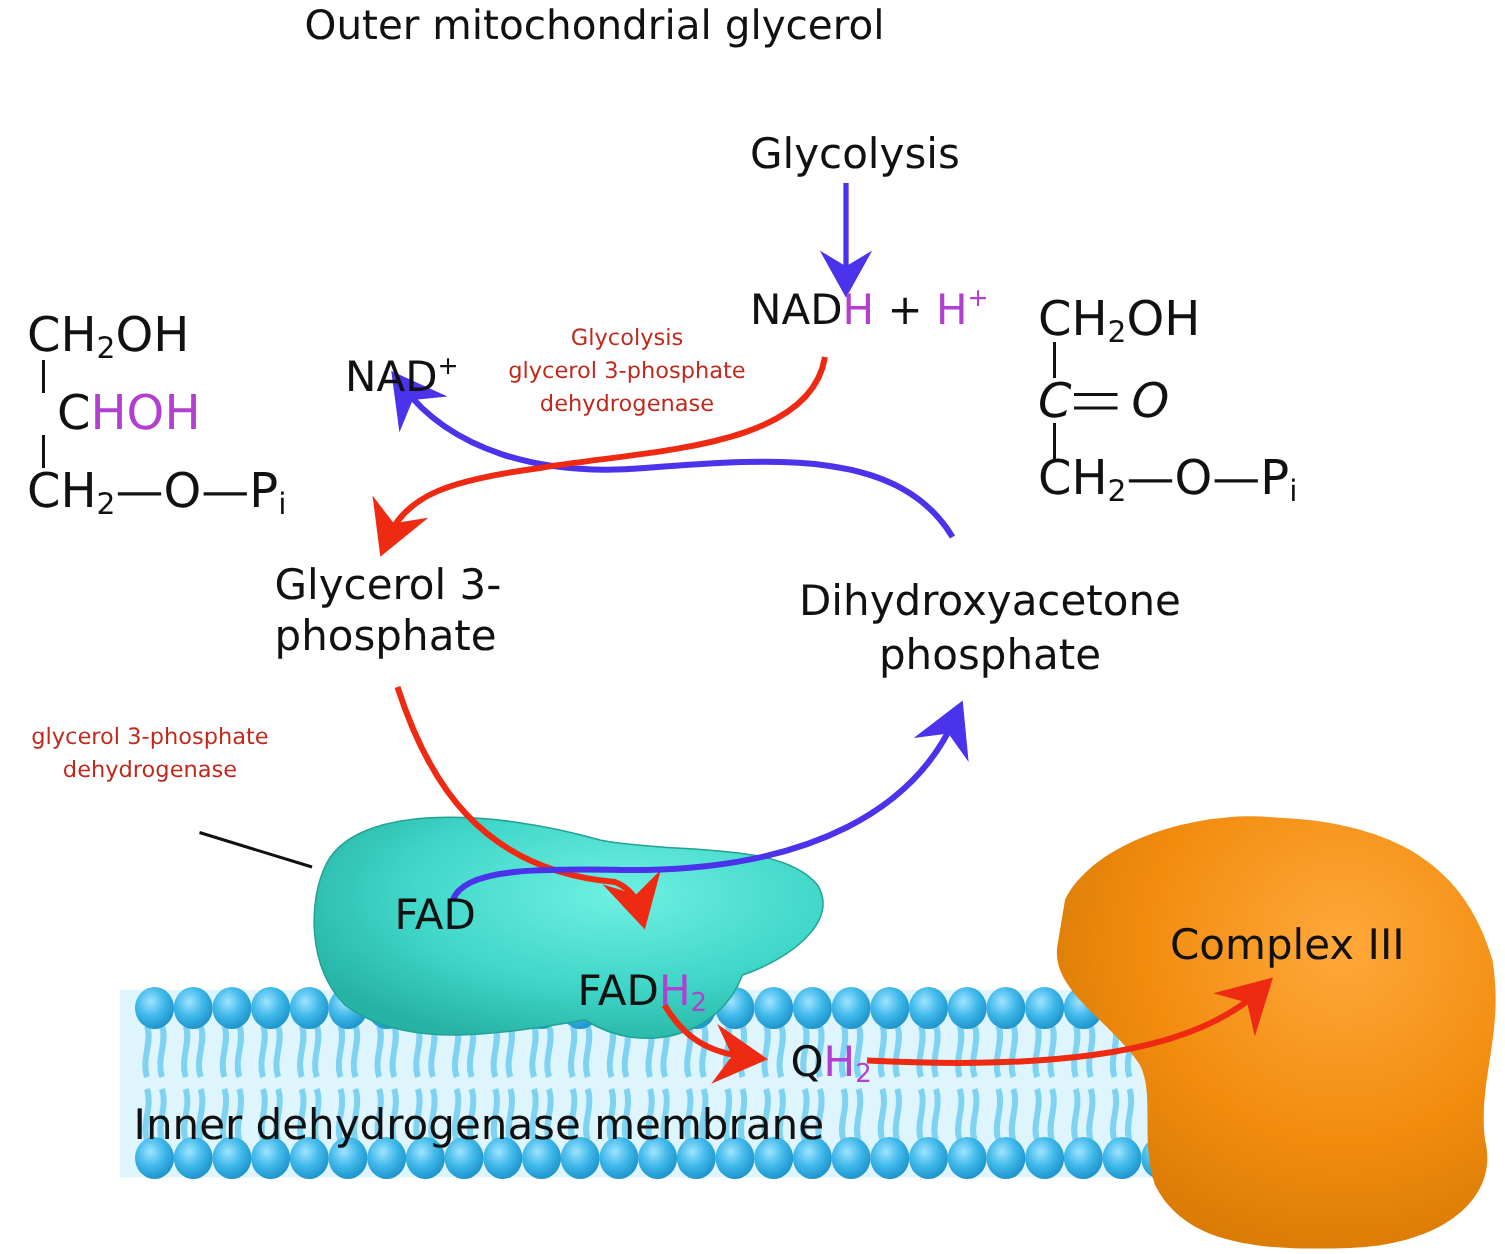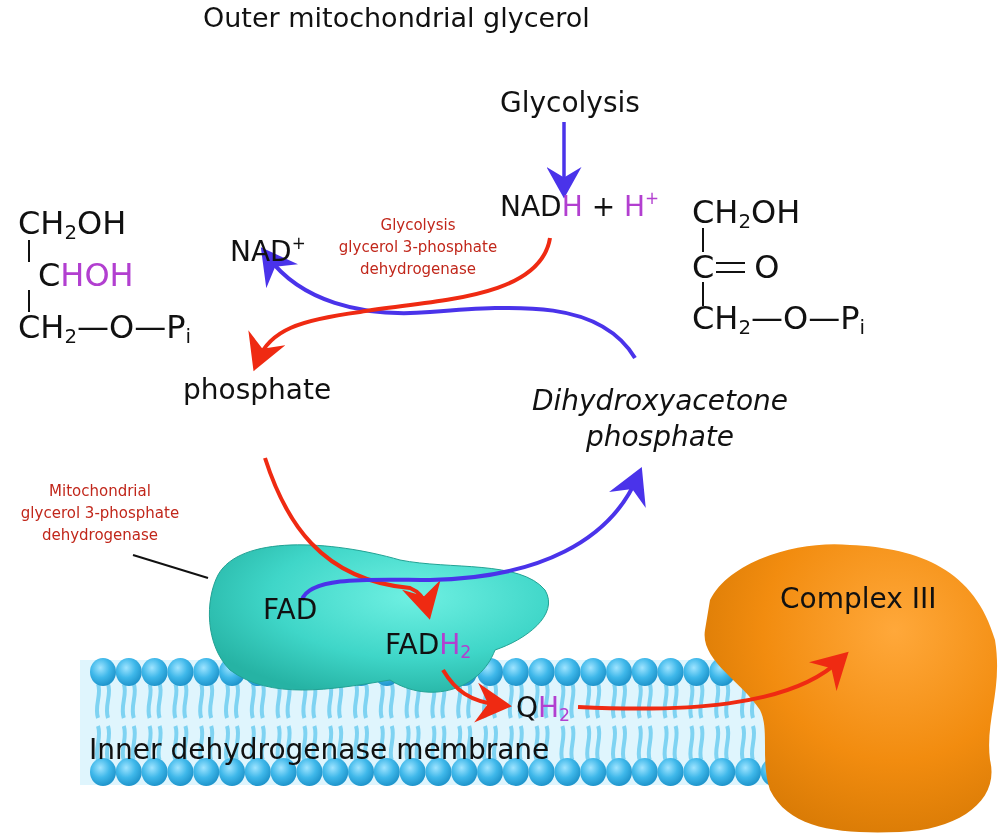--- a/index.html
+++ b/index.html
@@ -249,43 +249,43 @@
 
 <div class="t lbl" style="left:230px;top:213px;margin-top:20px;"><span>NAD</span><span class="sup">+</span></div>
 
 <div class="t enz" style="left:318px;top:214px;width:200px;">
   <div>Glycolysis</div>
   <div>glycerol 3-phosphate</div>
   <div>dehydrogenase</div>
 </div>
 
 <div class="t enz" style="left:5px;top:480px;width:190px;">
-  <div>Mitochondrial</div>
   <div>glycerol 3-phosphate</div>
   <div>dehydrogenase</div>
 </div>
 
 <div class="t chem" style="left:18px;top:208px;"><span>CH</span><span class="sub">2</span><span>OH</span></div>
 <div class="t chem" style="left:18px;top:260px;margin-left:20px;"><span>C</span><span class="pur">HOH</span></div>
 <div class="t chem" style="left:18px;top:312px;"><span>CH</span><span class="sub">2</span><span>—</span><span>O</span><span>—</span><span>P</span><span class="sub">i</span></div>
 
 <div class="t chem" style="left:692px;top:197px;"><span>CH</span><span class="sub">2</span><span>OH</span></div>
-<div class="t chem" style="left:692px;top:252px;"><span>C</span><span style="display:inline-block;width:40px;"></span><span>O</span></div>
+<div class="t chem" style="left:692px;top:252px;font-style:italic;"><span>C</span><span style="display:inline-block;width:40px;"></span><span>O</span></div>
 <div class="t chem" style="left:692px;top:303px;"><span>CH</span><span class="sub">2</span><span>—</span><span>O</span><span>—</span><span>P</span><span class="sub">i</span></div>
 
 <div class="t lbl" style="left:183px;top:373px;line-height:34px;">
+  <div>Glycerol 3-</div>
   <div>phosphate</div>
 </div>
 
-<div class="t lbl center" style="left:530px;top:383px;width:260px;line-height:36px;font-style:italic;">
+<div class="t lbl center" style="left:530px;top:383px;width:260px;line-height:36px;">
   <div>Dihydroxyacetone</div>
   <div>phosphate</div>
 </div>
 
 <div class="t lbl" style="left:263px;top:593px;">FAD</div>
 
-<div class="t lbl" style="left:385px;top:628px;"><span>FAD</span><span class="pur">H</span><span class="sub pur">2</span></div>
-
-<div class="t lbl" style="left:516px;top:691px;"><span>Q</span><span class="pur">H</span><span class="sub pur">2</span></div>
-
-<div class="t lbl" style="left:780px;top:582px;">Complex III</div>
+<div class="t lbl" style="left:385px;top:644px;"><span>FAD</span><span class="pur">H</span><span class="sub pur">2</span></div>
+
+<div class="t lbl" style="left:527px;top:691px;"><span>Q</span><span class="pur">H</span><span class="sub pur">2</span></div>
+
+<div class="t lbl" style="left:780px;top:613px;">Complex III</div>
 
 <div class="t lbl" style="left:89px;top:733px;">Inner dehydrogenase membrane</div>
 
 </body></html>

